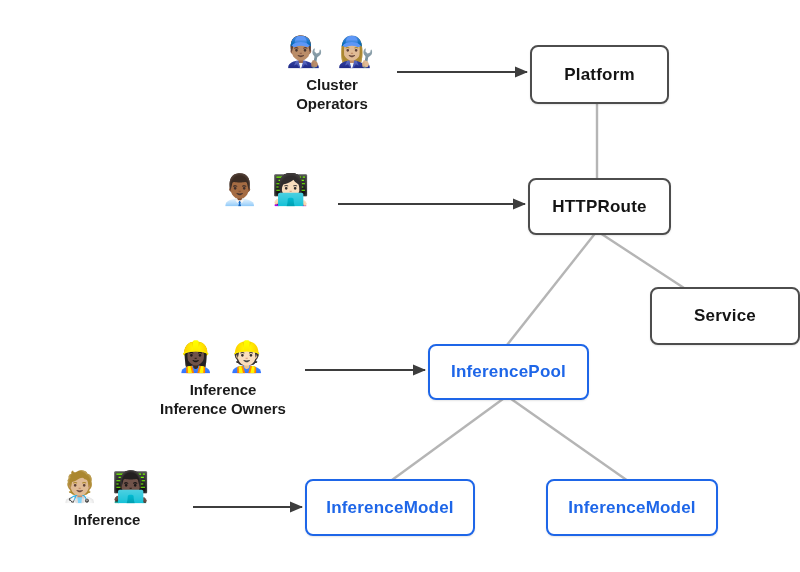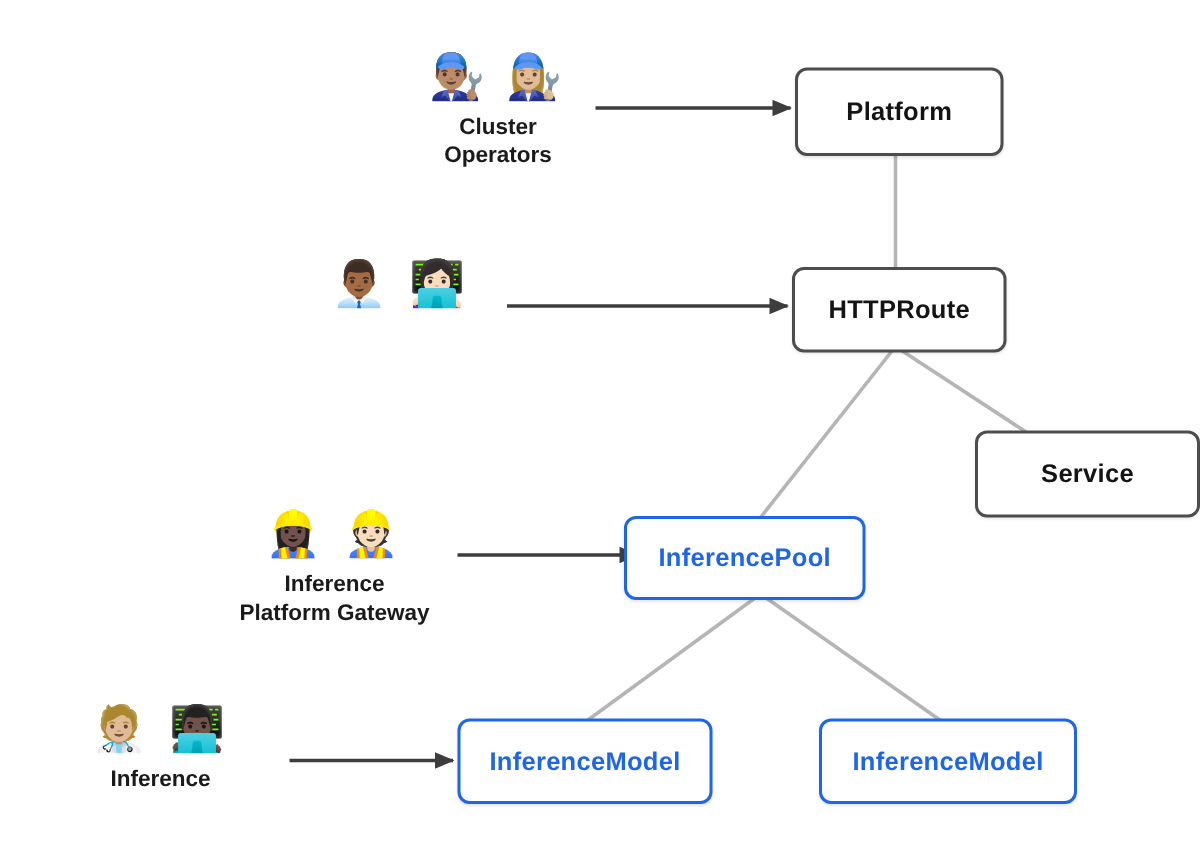--- a/index.html
+++ b/index.html
@@ -107,33 +107,33 @@
     <span class="persona-label">Operators</span>
   </div>
 
   <div class="persona" style="left:172px;top:166px;width:190px;">
     <span class="persona-emojis">👨🏾‍💼 👩🏻‍💻</span>
   </div>
 
   <div class="persona" style="left:128px;top:333px;width:190px;">
     <span class="persona-emojis">👷🏿‍♀️ 👷🏻</span>
     <span class="persona-label">Inference</span>
-    <span class="persona-label">Platform Gateway</span>
+    <span class="persona-label">Inference Owners</span>
   </div>
 
   <div class="persona" style="left:12px;top:463px;width:190px;">
     <span class="persona-emojis">🧑🏼‍⚕️ 👨🏿‍💻</span>
     <span class="persona-label">Inference</span>
   </div>
 
   <div class="node core" style="left:530px;top:45px;width:135px;height:55px;">Platform</div>
 
   <div class="node core" style="left:528px;top:178px;width:139px;height:53px;">HTTPRoute</div>
 
   <div class="node core" style="left:612px;top:287px;width:146px;height:54px;margin-left:38px;">Service</div>
 
-  <div class="node ext" style="left:416px;top:344px;width:157px;height:52px;text-align:center;">InferencePool</div>
+  <div class="node ext" style="left:428px;top:344px;width:157px;height:52px;text-align:center;">InferencePool</div>
 
   <div class="node ext" style="left:305px;top:479px;width:166px;height:53px;">InferenceModel</div>
 
   <div class="node ext" style="left:546px;top:479px;width:168px;height:53px;">InferenceModel</div>
 
 </div>
 
 </body></html>

